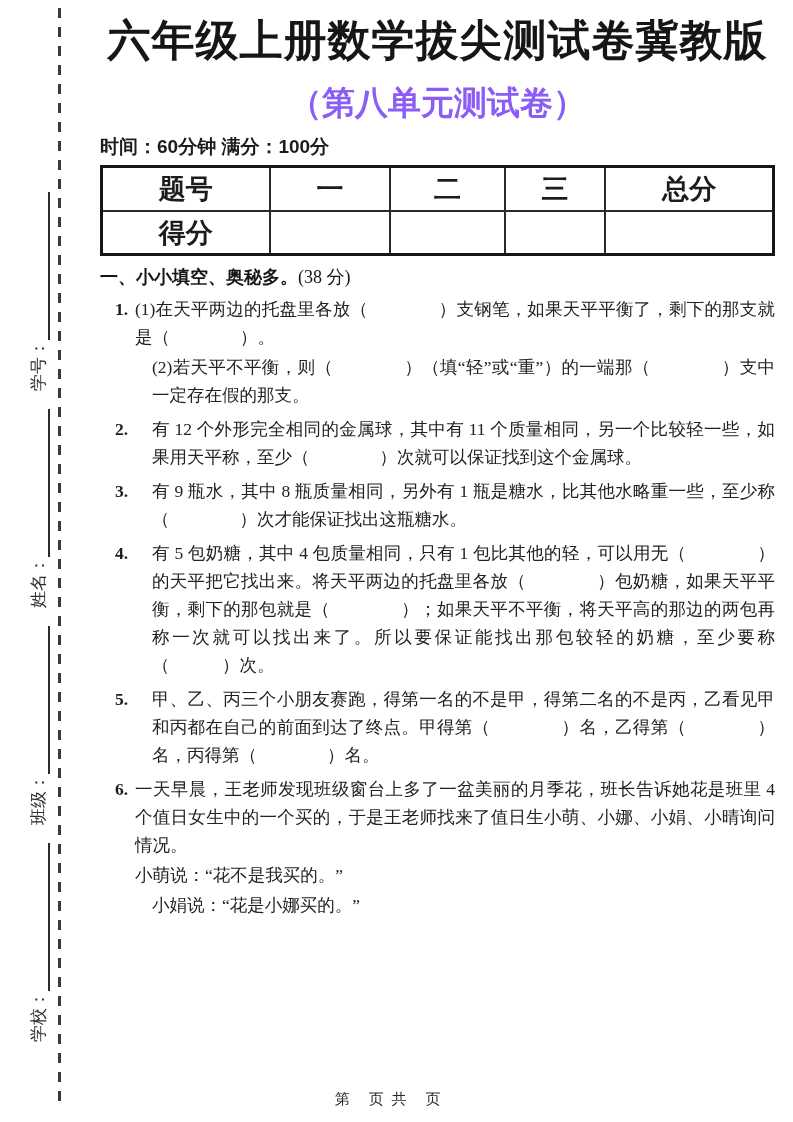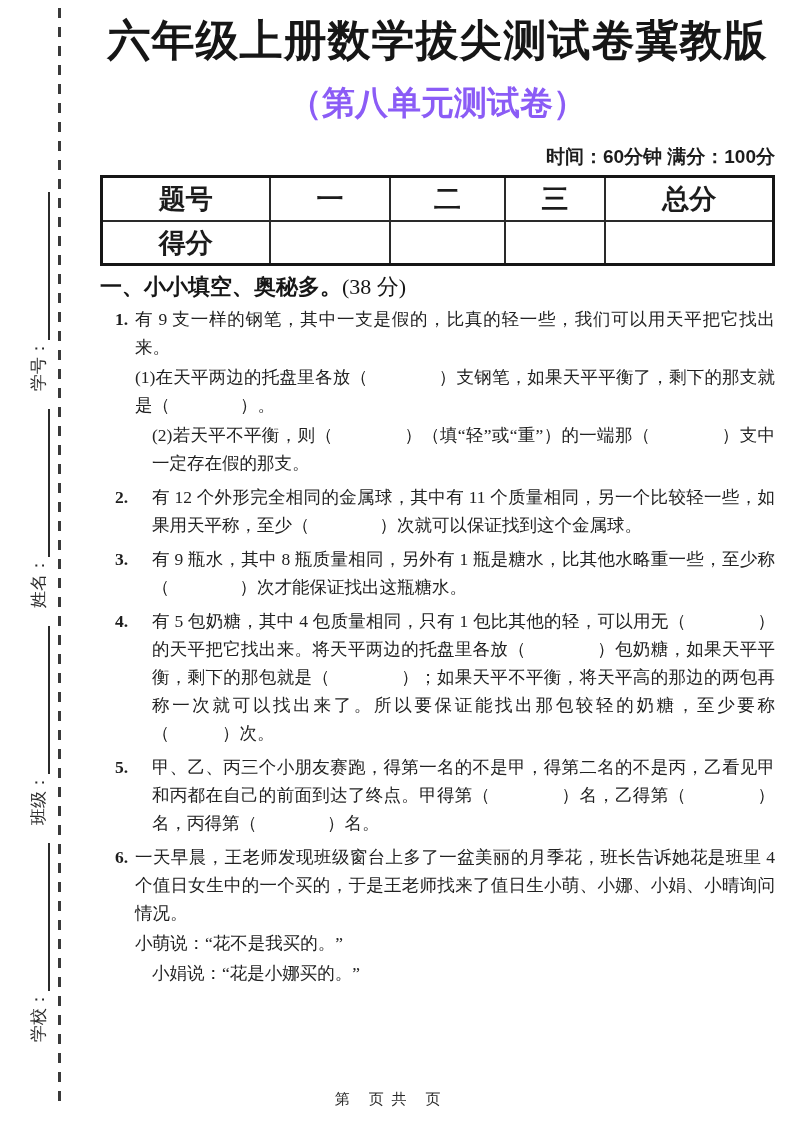--- a/index.html
+++ b/index.html
@@ -64,23 +64,23 @@
   }
   .subtitle {
     margin-top: 16px;
     text-align: center;
     font-family: "Liberation Sans", "DejaVu Sans", sans-serif;
     font-weight: bold;
     font-size: 33px;
     color: #8b5cf6;
   }
   .meta {
-    margin-top: 18px;
+    margin-top: 8px;
     margin-bottom: 5px;
-    text-align: right;
+    text-align: left;
     font-family: "Liberation Sans", "DejaVu Sans", sans-serif;
     font-weight: 600;
     font-size: 19px;
     color: #1c1c1c;
   }
 
   table.score {
     width: 100%;
     border-collapse: collapse;
     table-layout: fixed;
@@ -97,21 +97,21 @@
     color: #1c1c1c;
   }
   .col-corner { width: 25%; }
   .col-1 { width: 18%; }
   .col-2 { width: 17%; }
   .col-3 { width: 15%; }
   .col-total { width: 25%; }
 
   .section-heading {
     margin: 7px 0 4px 0;
-    font-size: 22px;
+    font-size: 18px;
     line-height: 28px;
     font-weight: bold;
     color: #161616;
   }
   .section-heading .score-note { font-weight: normal; }
 
   .questions { }
   .q { position: relative; padding-left: 35px; margin-bottom: 6px; }
   .qnum {
     position: absolute;
@@ -193,21 +193,20 @@
       </table>
 
     <div class="section-heading">
       <span>一、小小填空、奥秘多。</span><span class="score-note">(38 分)</span>
     </div>
 
     <div class="questions">
 
       <div class="q">
         <span class="qnum">1.</span>
-        <p>有 9 支一样的钢笔，其中一支是假的，比真的轻一些，我们可以用天平把它找出来。</p>
         <p>(1)在天平两边的托盘里各放（　　　　）支钢笔，如果天平平衡了，剩下的那支就是（　　　　）。</p>
         <p>(2)若天平不平衡，则（　　　　）（填“轻”或“重”）的一端那（　　　　）支中一定存在假的那支。</p>
       </div>
 
       <div class="q">
         <span class="qnum">2.</span>
         <p>有 12 个外形完全相同的金属球，其中有 11 个质量相同，另一个比较轻一些，如果用天平称，至少（　　　　）次就可以保证找到这个金属球。</p>
       </div>
 
       <div class="q">

